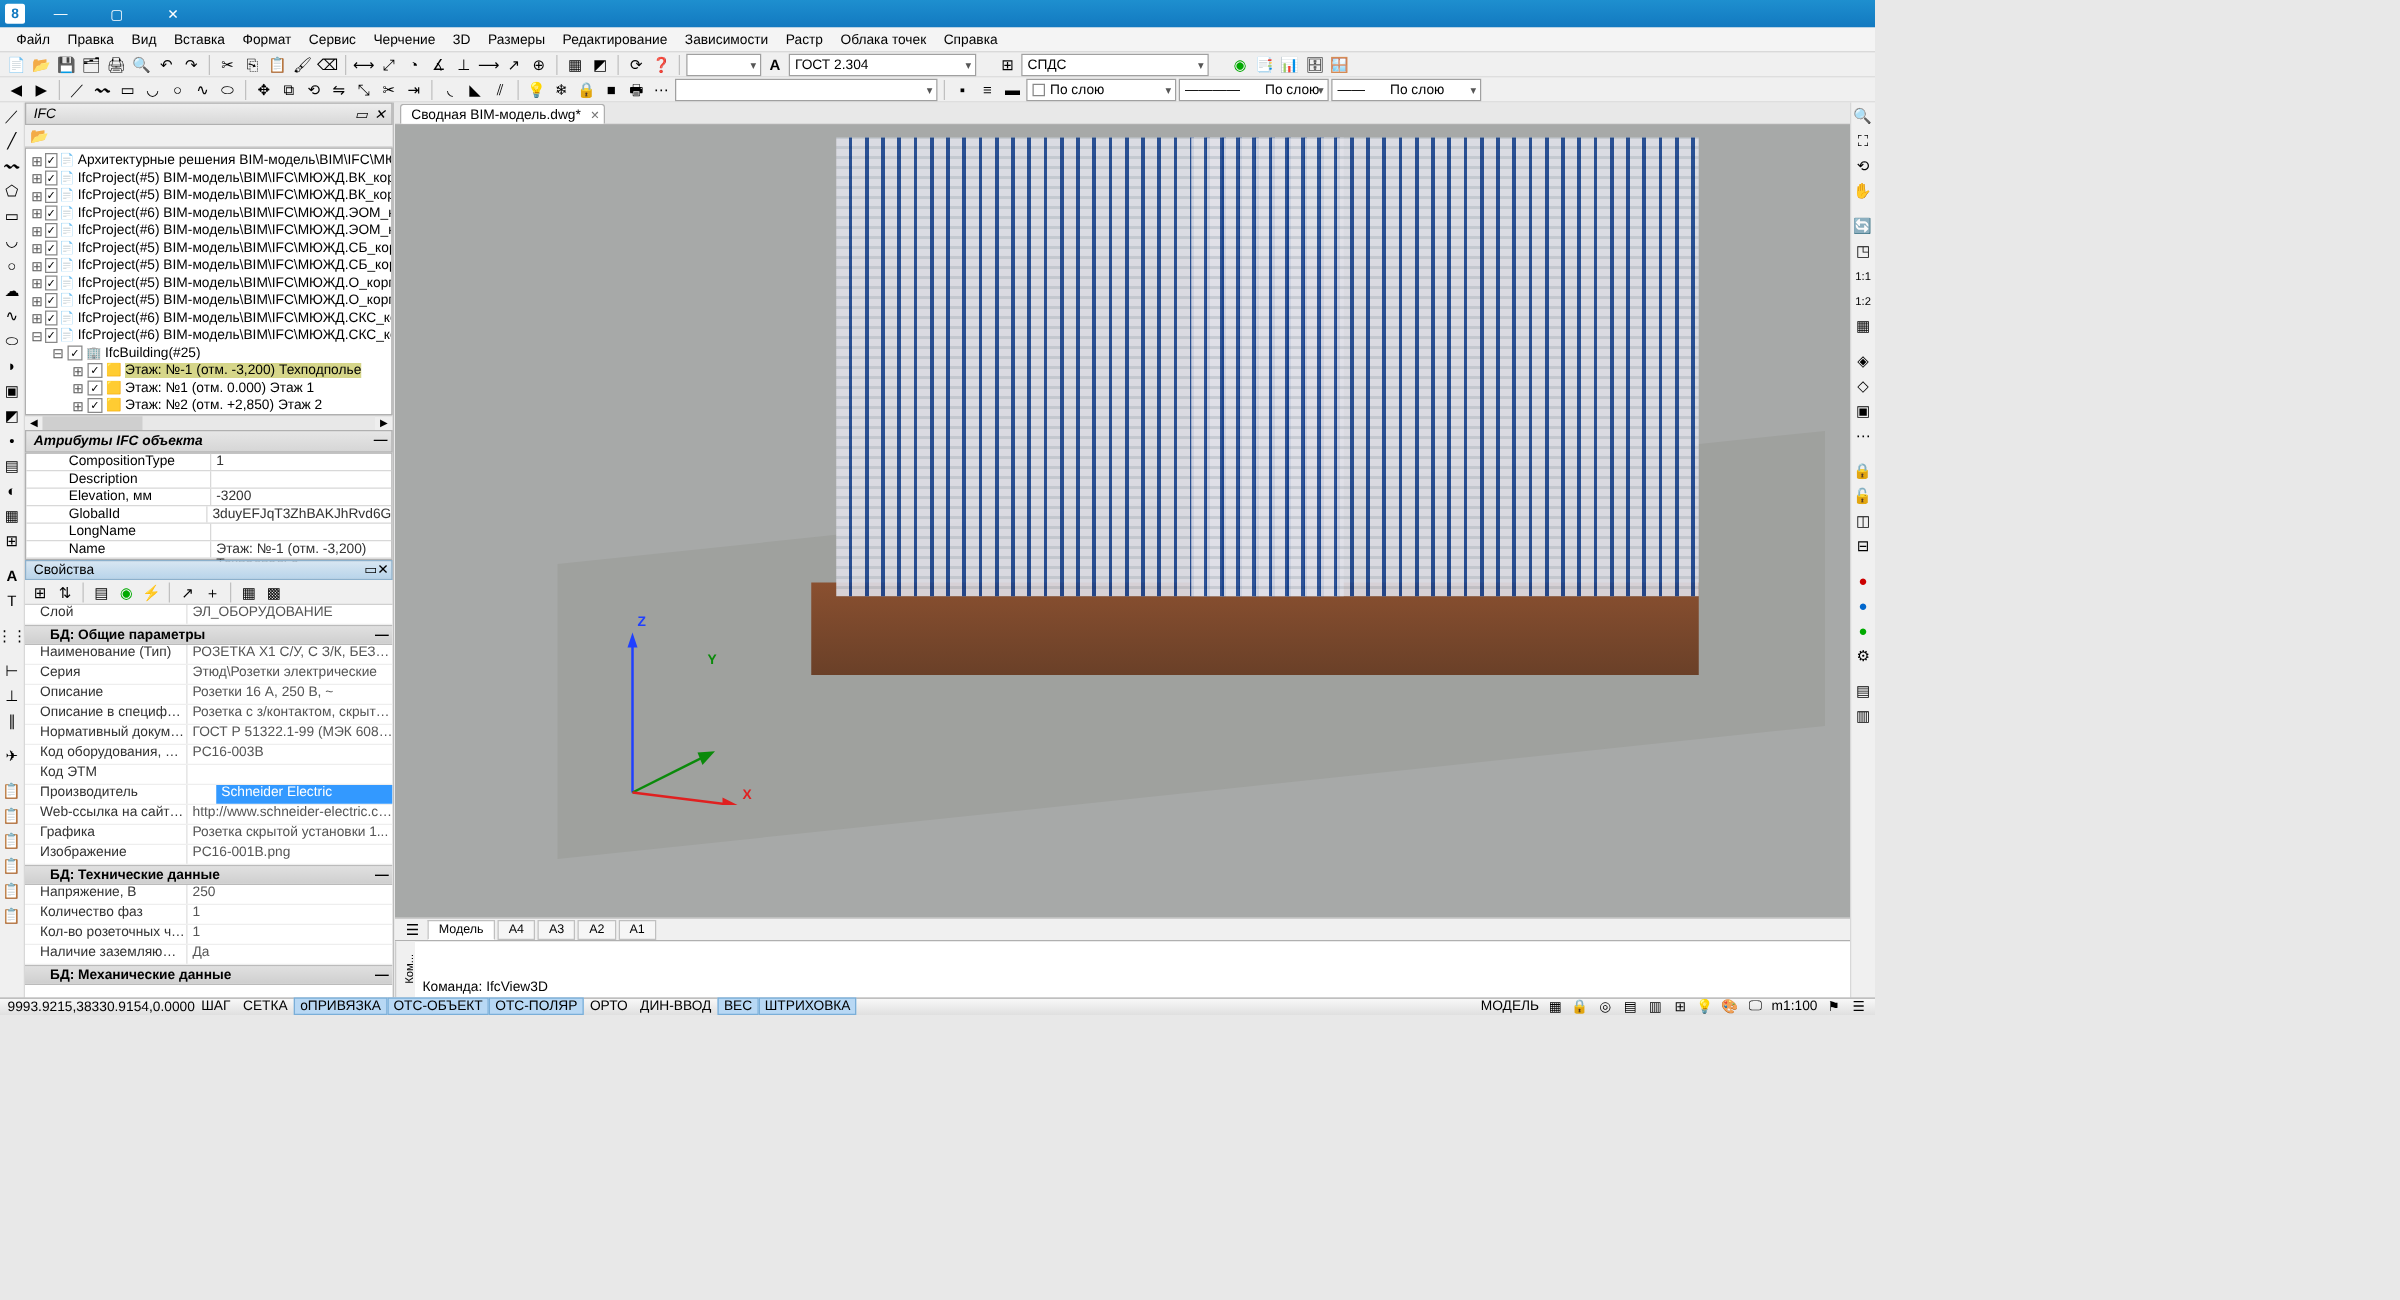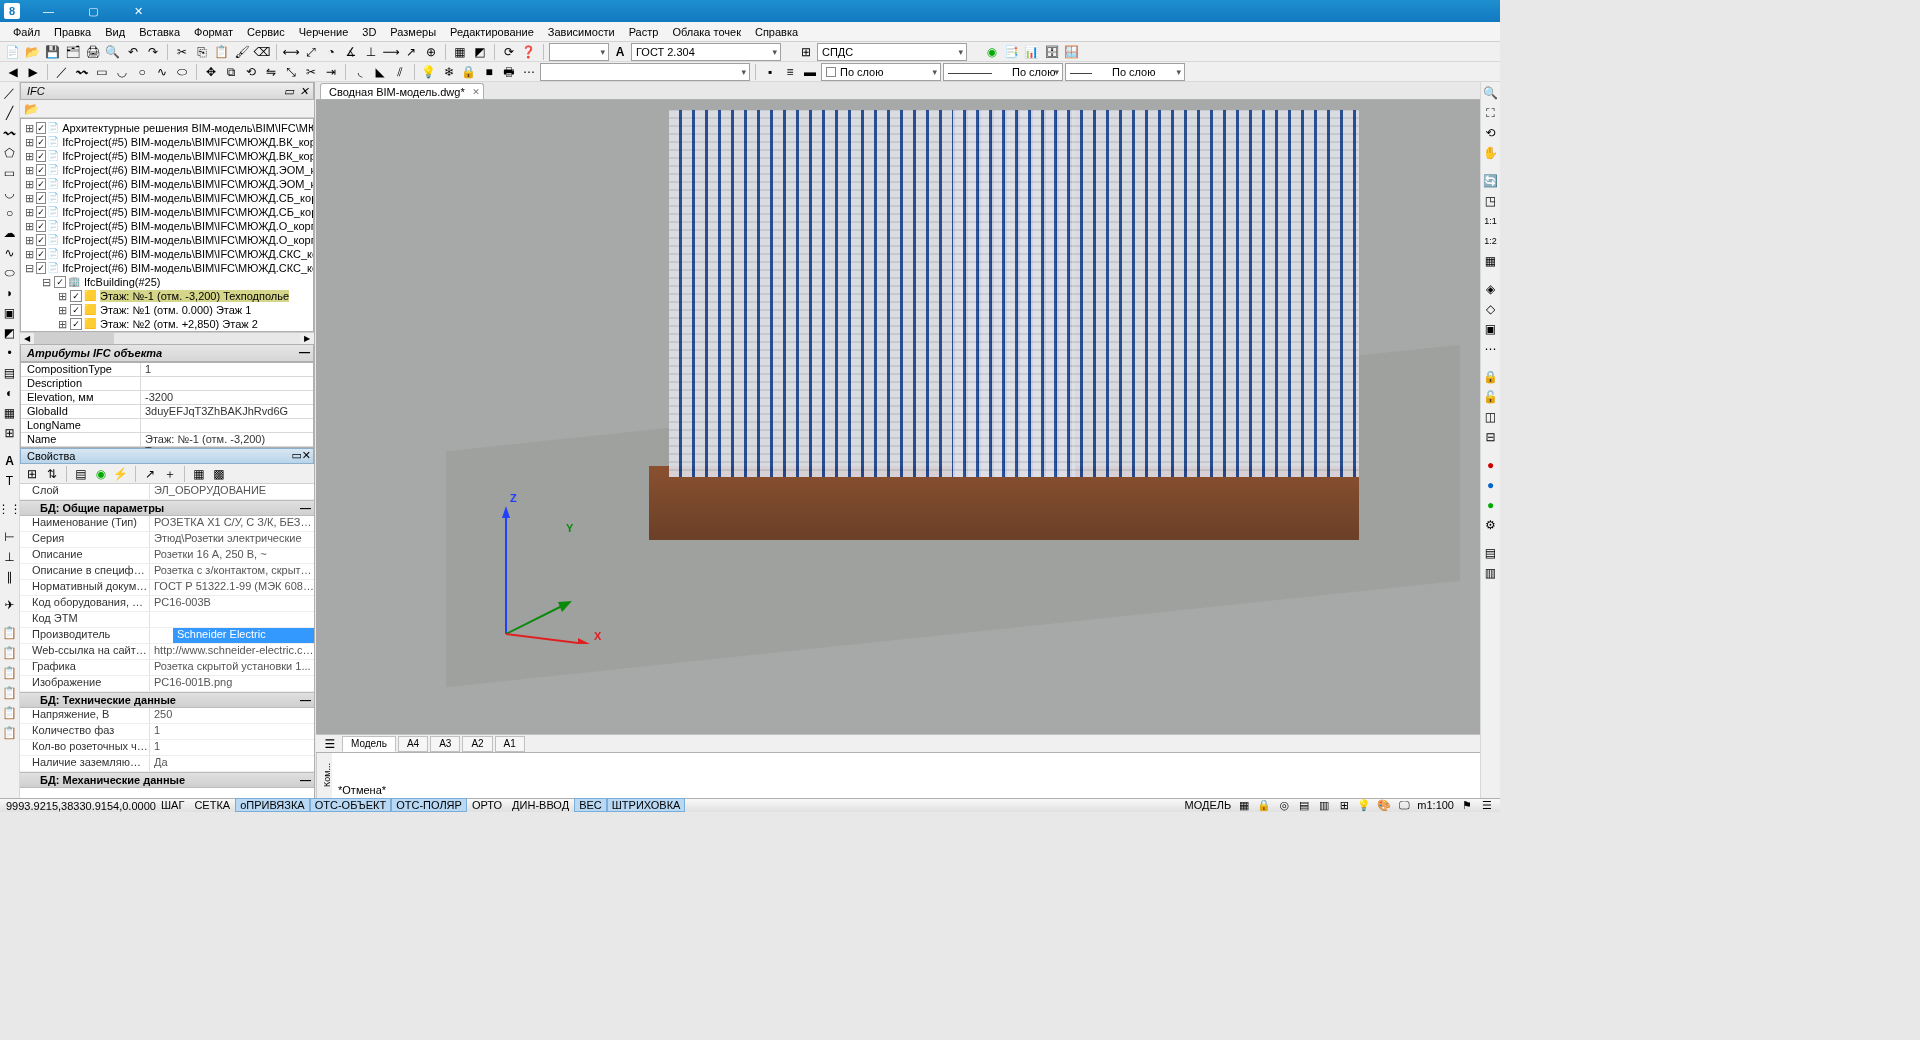--- a/index.html
+++ b/index.html
@@ -49,21 +49,21 @@
 .tree-row.sel .lbl { background:#d6d68a; }
 .tree-scroll { height:12px; background:#eee; border-top:1px solid #ccc; display:flex; }
 .tree-scroll .sb-track { flex:1; background:#e8e8e8; position:relative; }
 .tree-scroll .sb-thumb { position:absolute; left:0; width:80px; top:0; bottom:0; background:#cfcfcf; }
 .tree-scroll .sb-arr { width:14px; display:flex; align-items:center; justify-content:center; font-size:8px; }
 
 
 .attr-header { height:18px; background:linear-gradient(#e6e6e6,#d6d6d6); border:1px solid #b0b0b0; padding-left:6px; display:flex; align-items:center; font-weight:bold; position:relative;font-style:italic; }
 .attr-header .ph-btn { position:absolute; right:3px; top:1px; display:flex; }
 .attr-table { background:#fff; border:1px solid #b0b0b0; }
-.attr-row { display:flex; height:14px; border-bottom:1px solid #d8d8d8; }
+.attr-row { display:flex; height:14px; border-bottom:1px solid #d8d8d8;padding-left:28px; }
 .attr-row .k { width:120px; padding-left:6px; border-right:1px solid #d8d8d8; }
 .attr-row .v { flex:1; padding-left:4px; color:#333; }
 
 
 .props-header { height:16px; background:linear-gradient(#d8e6f2,#b8d4ea); border:1px solid #8cb0cc; display:flex; align-items:center; padding-left:6px; position:relative; }
 .props-toolbar { height:20px; background:#f0f0f0; display:flex; align-items:center; padding-left:3px; gap:2px; border-bottom:1px solid #d0d0d0; }
 .props-body { flex:1; overflow:auto; background:#fff; }
 .prop-group { height:16px; background:linear-gradient(#e0e0e0,#cfcfcf); font-weight:bold; padding-left:20px; display:flex; align-items:center; border-top:1px solid #bbb; border-bottom:1px solid #bbb; position:relative; }
 .prop-group .ph-btn { position:absolute; right:3px; top:1px; }
 .prop-row { display:flex; height:16px; border-bottom:1px solid #eee; }
@@ -832,21 +832,21 @@
       </div>
   <div class="view-tab active">Модель</div>
       <div class="view-tab">А4</div>
       <div class="view-tab">А3</div>
       <div class="view-tab">А2</div>
       <div class="view-tab">А1</div>
     </div>
   <div class="cmd-area">
     <div class="cmd-label">Ком...</div>
     <div class="cmd-lines">
-      <div class="line">*Отмена*</div>
+      <div class="line">Команда: IfcView3D</div>
     </div>
   </div>
 </div>
 
 <div class="statusbar">
   <div class="coords">9993.9215,38330.9154,0.0000</div>
   <div id="status-toggles" style="display:flex">
       <div class="sbtn">ШАГ</div>
       <div class="sbtn">СЕТКА</div>
       <div class="sbtn on">оПРИВЯЗКА</div>

